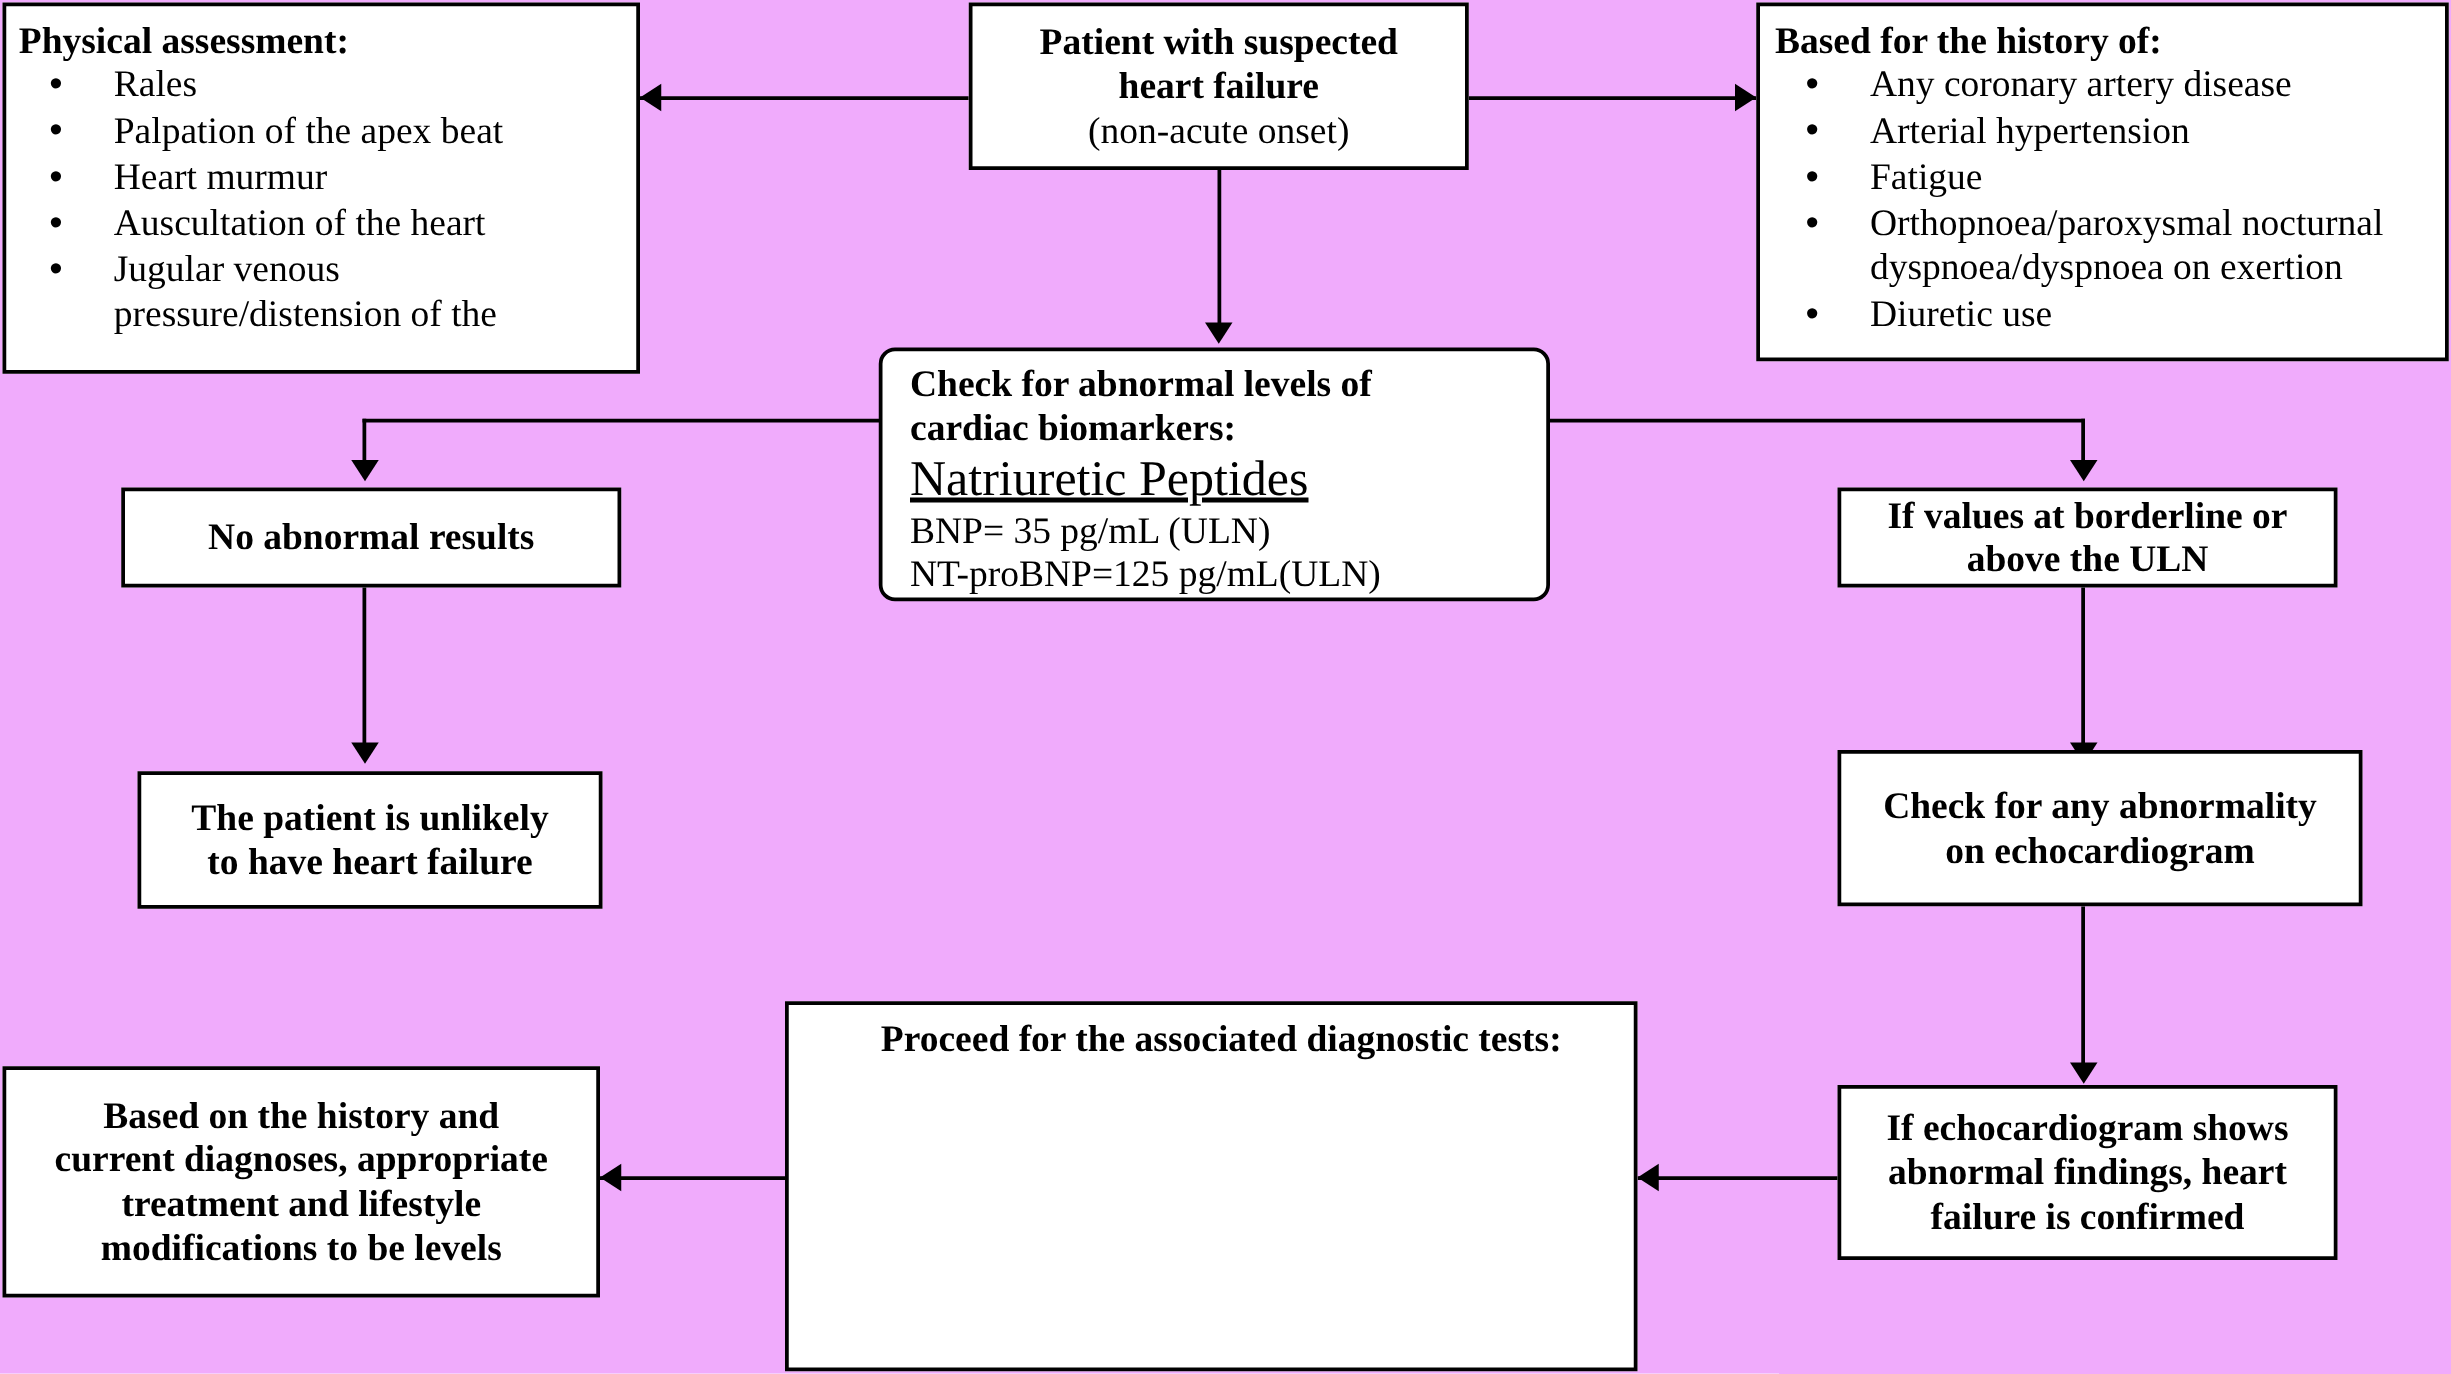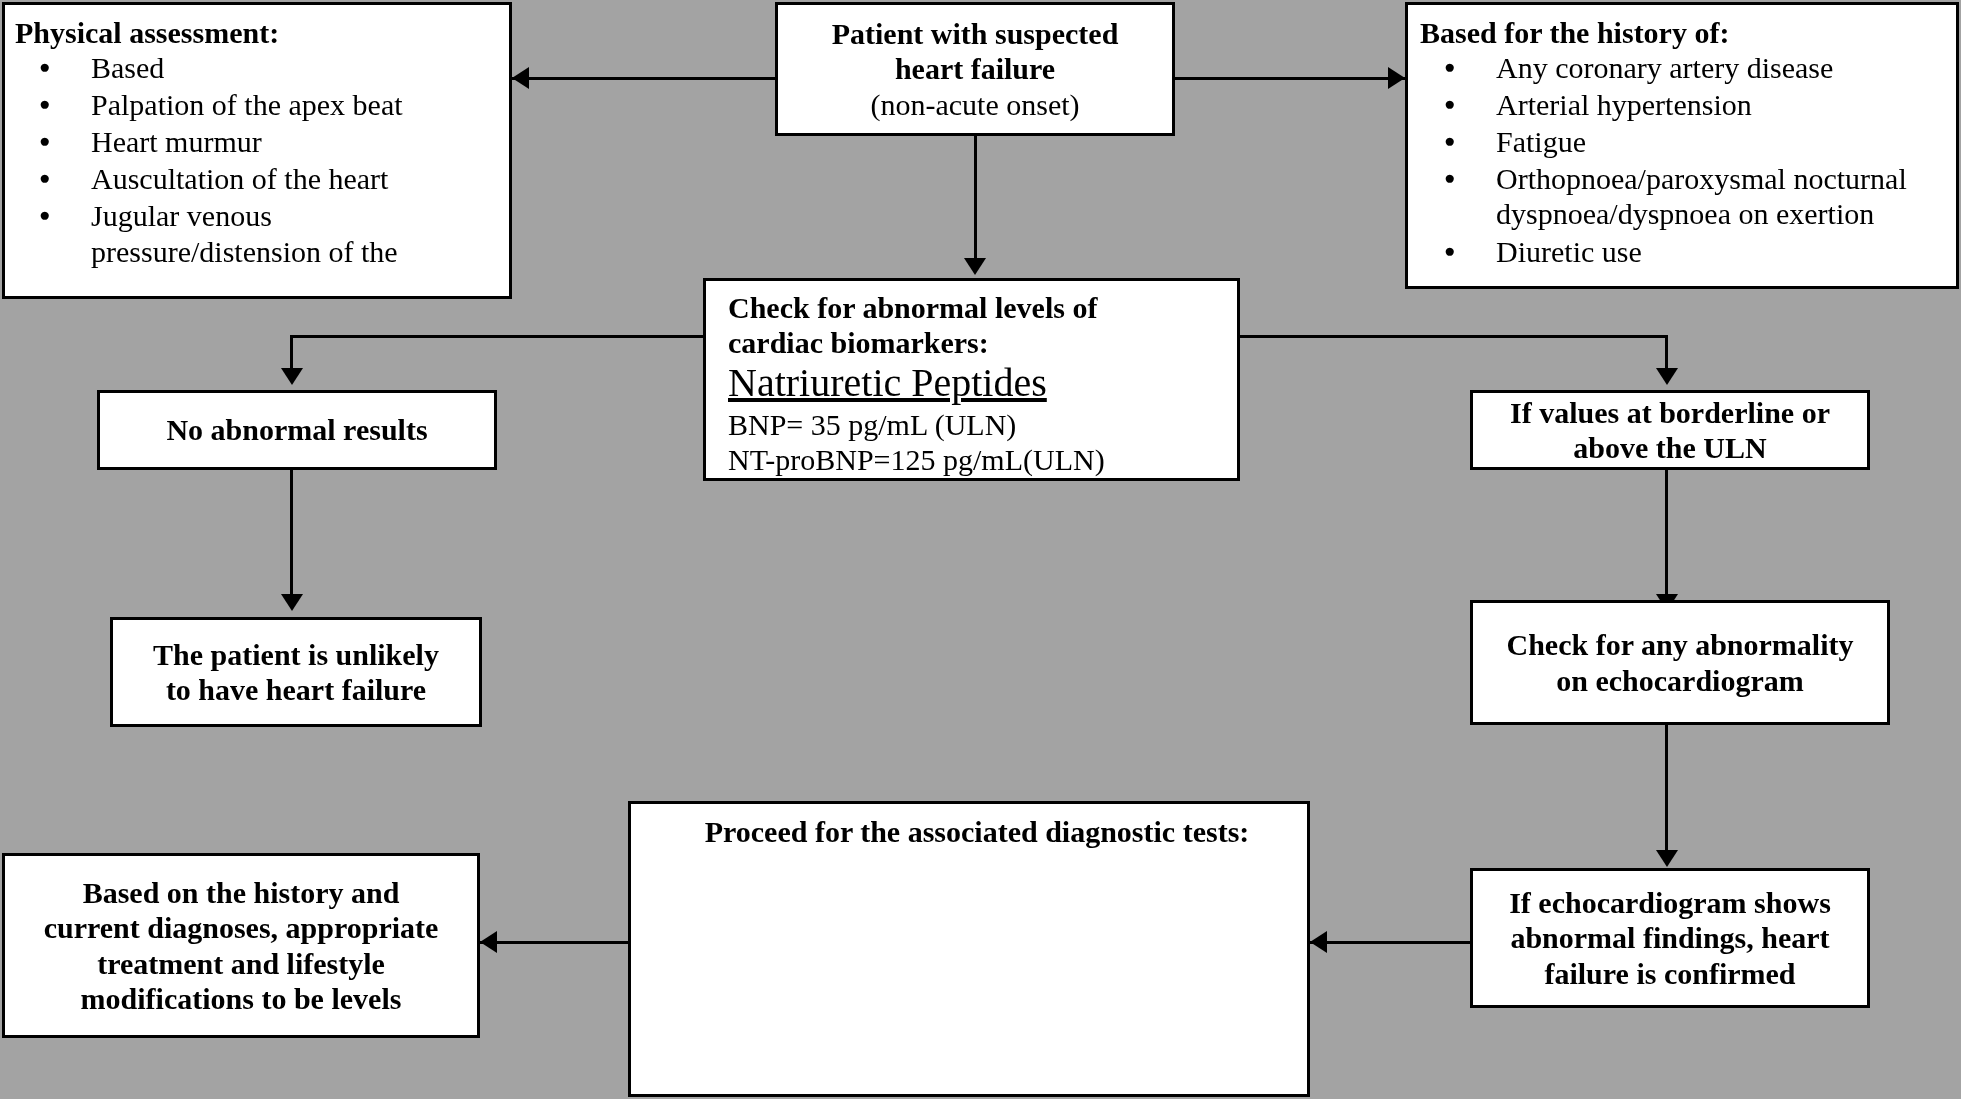--- a/index.html
+++ b/index.html
@@ -4,21 +4,21 @@
 <style>
   html, body {
     margin: 0;
     padding: 0;
     background: #ffffff;
   }
   #canvas {
     position: relative;
     width: 1961px;
     height: 1099px;
-    background: #a3a3a3;
+    background: #f0abfc;
     font-family: "Liberation Serif", "DejaVu Serif", serif;
     color: #000000;
     overflow: hidden;
   }
   .node {
     position: absolute;
     box-sizing: border-box;
     border: 3px solid #000000;
     background: #ffffff;
     z-index: 3;
@@ -135,21 +135,21 @@
   <div class="hline" style="left:1310px; top:941px; width:162px;"></div>
   <div class="arrow arrow-left" style="left:1310px; top:931px;"></div>
 
   <div class="hline" style="left:480px; top:941px; width:150px;"></div>
   <div class="arrow arrow-left" style="left:480px; top:931px;"></div>
 
   <div class="node" style="left:2px; top:2px; width:510px; height:297px;">
     <div class="inner" style="justify-content:flex-start; padding:10px 8px 8px 10px;">
       <div class="title">Physical assessment:</div>
       <ul class="bullets">
-        <li>Based</li>
+        <li>Rales</li>
         <li>Palpation of the apex beat</li>
         <li>Heart murmur</li>
         <li>Auscultation of the heart</li>
         <li style="max-width:320px;">Jugular venous pressure/distension of the</li>
       </ul>
     </div>
   </div>
 
   <div class="node center-text" style="left:775px; top:2px; width:400px; height:134px;">
     <div class="inner" style="padding:6px 10px;">
@@ -165,21 +165,21 @@
       <ul class="bullets">
         <li>Any coronary artery disease</li>
         <li>Arterial hypertension</li>
         <li>Fatigue</li>
         <li style="max-width:480px;">Orthopnoea/paroxysmal nocturnal dyspnoea/dyspnoea on exertion</li>
         <li>Diuretic use</li>
       </ul>
     </div>
   </div>
 
-  <div class="node" style="left:703px; top:278px; width:537px; height:203px;">
+  <div class="node" style="left:703px; top:278px; width:537px; height:203px;border-radius:13px;">
     <div class="inner" style="justify-content:flex-start; padding:9px 10px 8px 22px;">
       <div class="title">Check for abnormal levels of</div>
       <div class="title">cardiac biomarkers:</div>
       <div class="underline" style="display:inline-block; width:fit-content;">Natriuretic Peptides</div>
       <div class="plain">BNP= 35 pg/mL (ULN)</div>
       <div class="plain">NT-proBNP=125 pg/mL(ULN)</div>
     </div>
   </div>
 
   <div class="node center-text" style="left:97px; top:390px; width:400px; height:80px;">

